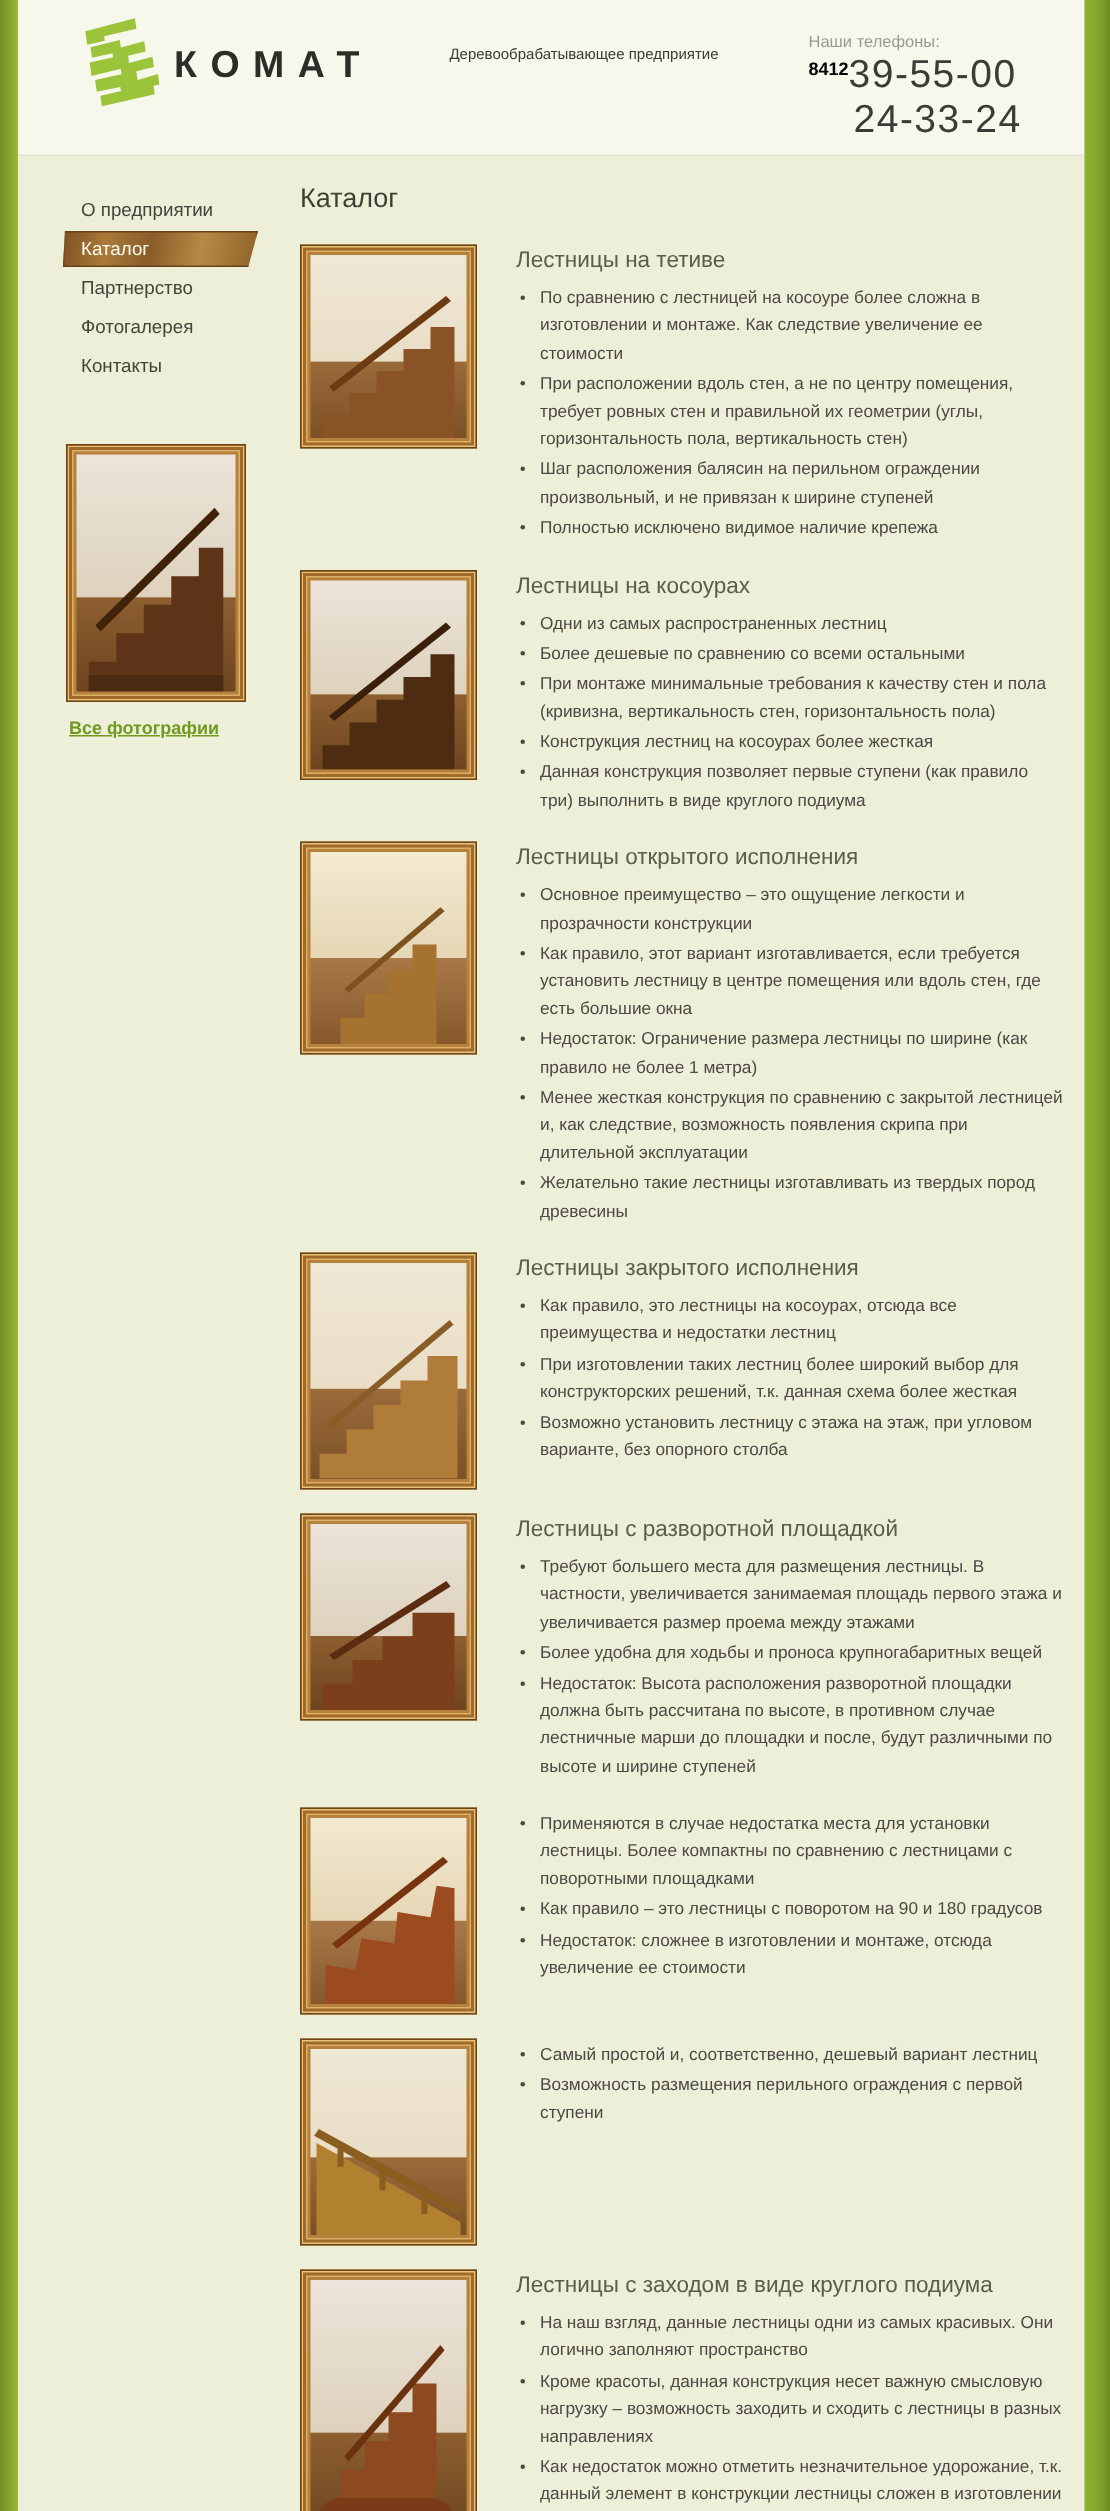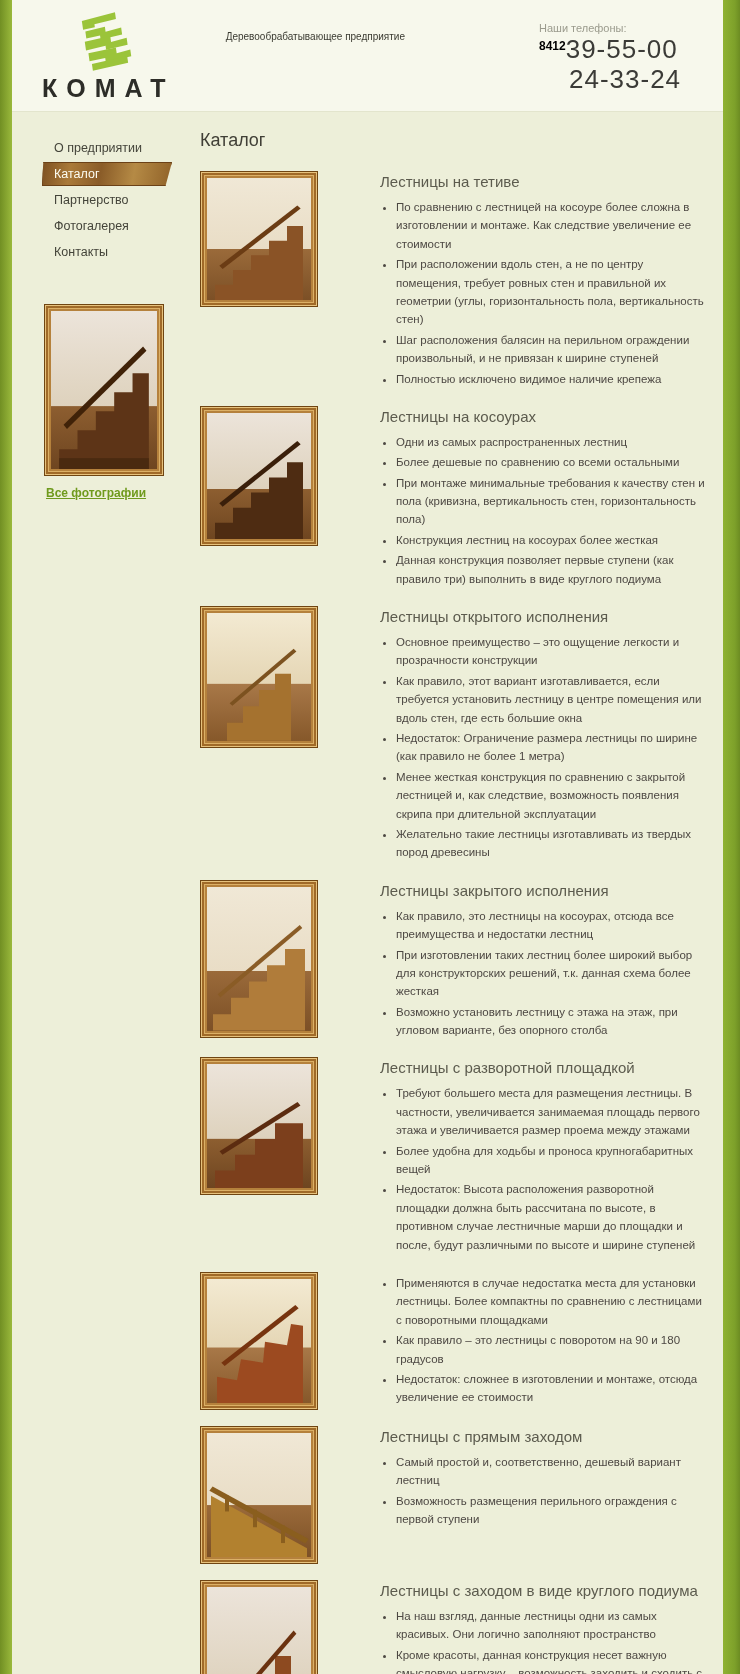--- a/index.html
+++ b/index.html
@@ -15,21 +15,21 @@
   .page-body{flex:1 1 auto;display:flex;flex-direction:column;min-width:0;}
 
   
   header{
     background:#f7f8ec;
     border-bottom:1px solid #e3e5cd;
     padding:10px 24px 8px 30px;
     display:flex;align-items:flex-start;
     min-height:104px;box-sizing:border-box;
   }
-  .logo{display:flex;flex-direction:column;align-items:center;cursor:pointer;margin-top:2px;}
+  .logo{display:flex;align-items:center;cursor:pointer;margin-top:2px;}
   .logo-mark{width:74px;height:60px;}
   .logo-text{
     font-weight:bold;font-size:25px;letter-spacing:9px;color:#2d2d28;
     margin-top:2px;margin-right:-9px;
   }
   .tagline{
     font-size:10px;color:#3a3a31;line-height:1.35;
     max-width:230px;margin-left:60px;margin-top:20px;
   }
   .phones{margin-left:auto;margin-top:12px;text-align:left;min-width:160px;}
@@ -64,21 +64,21 @@
   .photo.v2{background:linear-gradient(180deg,#ece4da 0%,#ded2bd 60%,#8d5e30 60.5%,#6e4520 100%);}
   .photo.v3{background:linear-gradient(180deg,#f3ead2 0%,#e5d6b5 55%,#a87848 55.5%,#86582a 100%);}
   .photo svg{position:absolute;left:0;bottom:0;width:100%;height:92%;}
   .all-photos-link{
     display:inline-block;margin:10px 0 0 4px;font-size:12px;color:#6f9a1d;text-decoration:underline;cursor:pointer;
   }
 
   .content{flex:1 1 auto;padding:0 14px 30px 16px;min-width:0;}
   .page-title{font-size:18px;font-weight:normal;color:#403f36;margin:4px 0 20px 0;}
 
-  .cat-section{display:flex;margin-bottom:16px;gap:36px;}
+  .cat-section{display:flex;margin-bottom:16px;}
   .cat-section .frame{flex:0 0 auto;width:118px;}
   .sec-text{flex:1 1 auto;padding-left:26px;min-width:0;}
   .sec-title{font-size:15px;font-weight:normal;color:#5c5b4e;margin:2px 0 8px 0;}
   .sec-list{margin:0;padding-left:16px;}
   .sec-list li{
     font-size:11.5px;color:#4d4843;line-height:1.6;margin:2px 0;
   }
 </style>
 </head>
 <body>
@@ -263,21 +263,20 @@
               <svg viewBox="0 0 104 130" preserveAspectRatio="none">
                   <polygon points="4,60 100,120 100,130 4,130" fill="#b2812f"></polygon>
                   <line x1="4" y1="52" x2="100" y2="112" stroke="#8a5e1e" stroke-width="6"></line>
                   <line x1="20" y1="60" x2="20" y2="78" stroke="#8a5e1e" stroke-width="4"></line>
                   <line x1="48" y1="76" x2="48" y2="96" stroke="#8a5e1e" stroke-width="4"></line>
                   <line x1="76" y1="94" x2="76" y2="114" stroke="#8a5e1e" stroke-width="4"></line>
                 </svg>
             </div>
           </div>
           <div class="sec-text">
-            <h2 class="sec-title">Лестницы с прямым заходом</h2>
             <ul class="sec-list">
               <li>Самый простой и, соответственно, дешевый вариант лестниц</li>
               <li>Возможность размещения перильного ограждения с первой ступени</li>
             </ul>
           </div>
         </div>
 
         <div class="cat-section">
           <div class="frame" style="height:183px;">
             <div class="photo v2">

